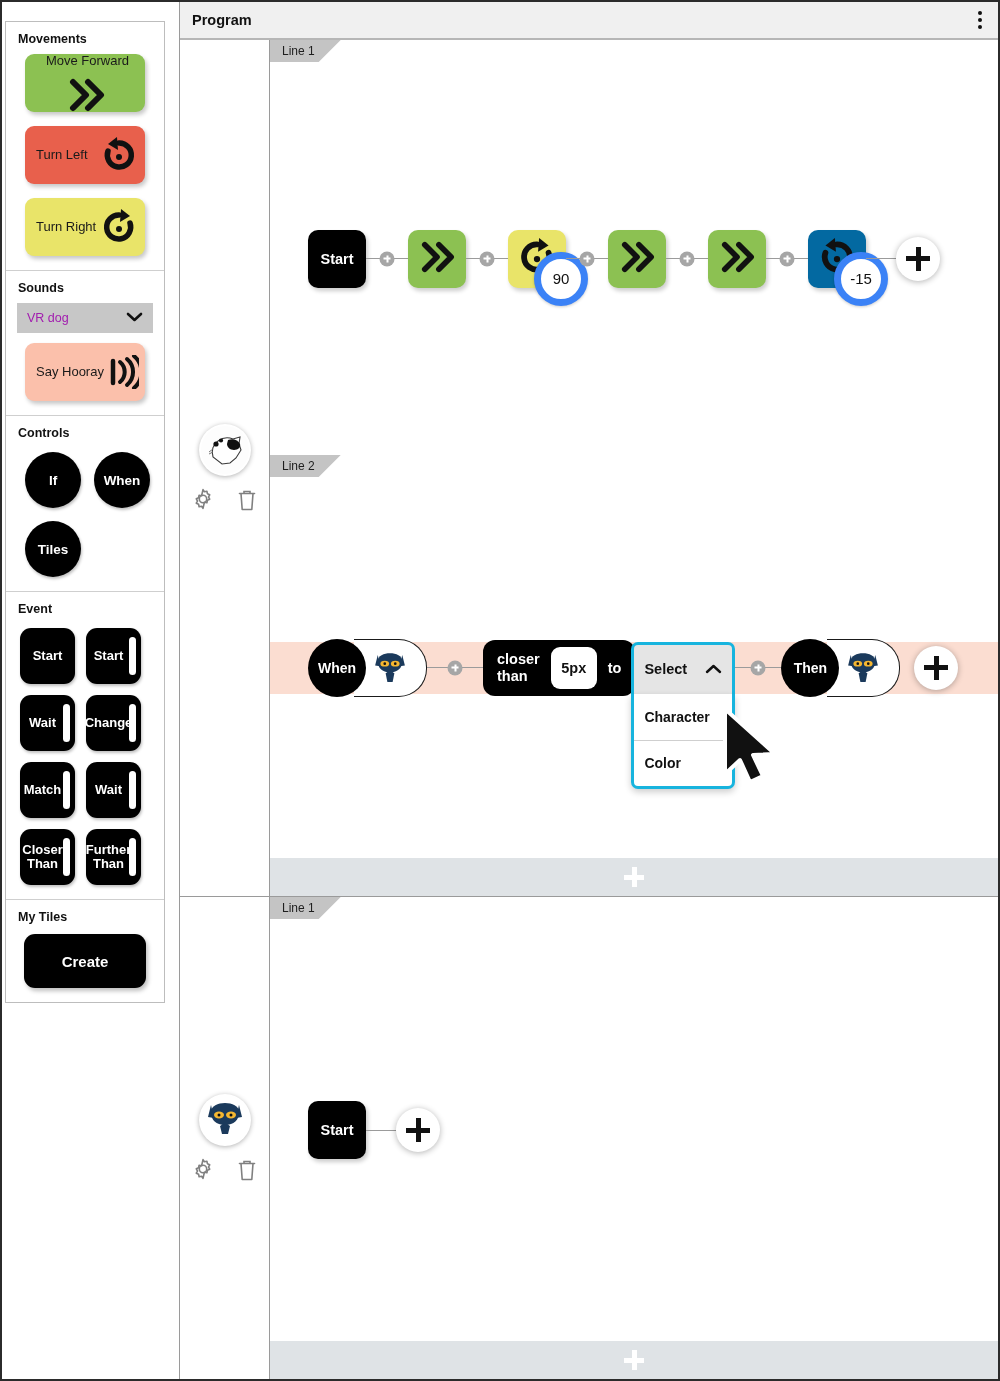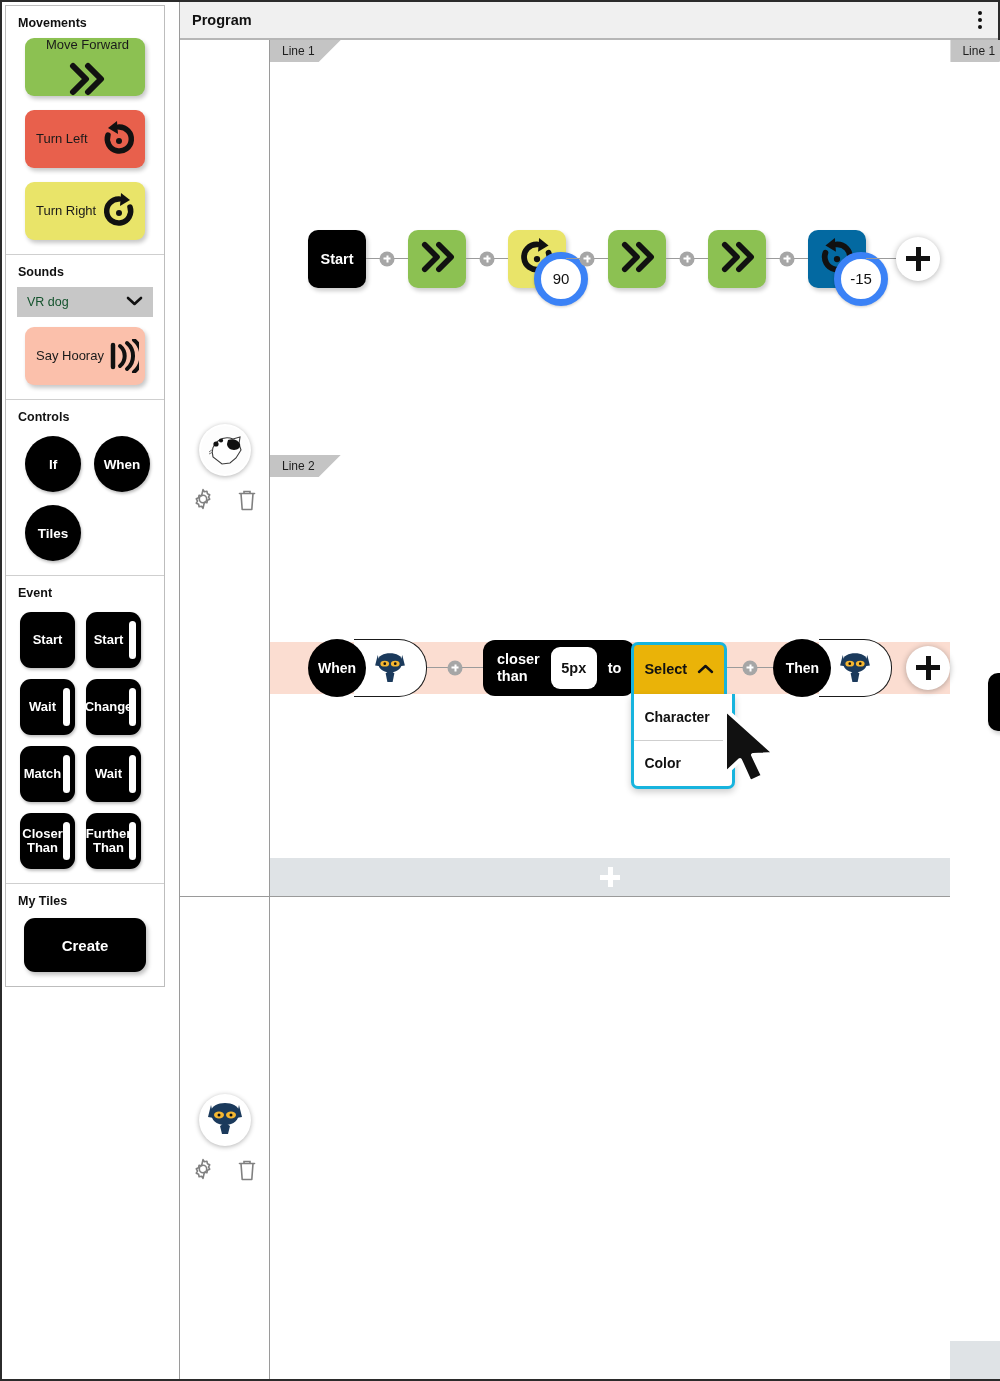--- a/index.html
+++ b/index.html
@@ -35,21 +35,21 @@
     flex:none;
   }
   .panel-head .title{font-size:14.5px;font-weight:bold;color:#111;}
   .kebab{display:flex;flex-direction:column;gap:3px;cursor:pointer;padding:2px 4px;}
   .kebab i{width:4px;height:4px;background:#111;border-radius:50%;display:block;}
 
   .sb-body{
     flex:1;
     box-sizing:border-box;
     padding:0 0 0 0;
-    display:flex;flex-direction:column;
+    display:flex;flex-direction:column;margin-top:16px;
   }
   .sb-outer{
     margin:3px 0 0 3px;
     width:160px;
     border:1px solid #bdbdbd;
     box-sizing:border-box;
     background:#fff;
   }
   .sb-section{
     border-bottom:1px solid #cfcfcf;
@@ -79,21 +79,21 @@
   .tile-teal{background:#7ec9d2;}
   .tile-yellow{background:#e9e469;}
   .tile-red{background:#e8604c;}
   .tile-peach{background:#fbc0ab;}
 
   .select-row{
     width:136px;height:30px;margin:0 auto 10px auto;
     background:#c7c7c7;
     display:flex;align-items:center;justify-content:space-between;
     padding:2px 10px;box-sizing:border-box;
-    font-size:12.5px;color:#14532d;cursor:pointer;
+    font-size:12.5px;color:#a21caf;cursor:pointer;
   }
 
   .ctrl-wrap{display:flex;flex-wrap:wrap;gap:13px;padding:4px 0 0 19px;}
   .circ{
     width:56px;height:56px;border-radius:50%;
     background:#000;color:#fff;
     display:flex;align-items:center;justify-content:center;
     font-size:13.5px;font-weight:bold;cursor:pointer;
     box-shadow:1px 2px 3px rgba(0,0,0,.25);
   }
@@ -126,21 +126,21 @@
   .prog-body{
     flex:1;display:flex;min-height:0;
     border-top:1px solid #b6b6b6;
   }
   .char-col{
     width:90px;flex:none;
     border-right:1px solid #9a9a9a;
     display:flex;flex-direction:column;
     box-sizing:border-box;
   }
-  .lines-col{flex:1;display:flex;min-width:0;background:#fff;}
+  .lines-col{flex:1;display:flex;flex-direction:column;min-width:0;background:#fff;}
 
   .char-cell{
     display:flex;flex-direction:column;align-items:center;justify-content:center;
     box-sizing:border-box;
     border-bottom:1px solid #9a9a9a;
   }
   .char-cell:last-child{border-bottom:none;}
   .avatar{
     width:52px;height:52px;border-radius:50%;
     background:#fff;box-shadow:0 1px 5px rgba(0,0,0,.3);
@@ -259,22 +259,22 @@
   .pxbox{
     background:#fff;color:#111;border-radius:9px;
     width:46px;height:42px;
     display:flex;align-items:center;justify-content:center;
     font-size:14.5px;font-weight:bold;cursor:pointer;
   }
   .dd{
     position:relative;z-index:6;flex:none;margin-left:-4px;
   }
   .dd-head{
-    width:96px;height:52px;box-sizing:border-box;
-    background:#eab308;border:3px solid #17b4de;border-bottom:none;
+    width:104px;height:52px;box-sizing:border-box;
+    background:#e5e5e5;border:3px solid #17b4de;border-bottom:none;
     display:flex;align-items:center;justify-content:space-between;
     padding:0 10px;font-size:14.5px;font-weight:bold;color:#111;
     cursor:pointer;border-radius:7px 7px 0 0;
   }
   .dd-list{
     position:absolute;left:0;top:52px;width:104px;
     background:#fff;border:3px solid #17b4de;border-top:none;
     border-radius:0 0 7px 7px;box-sizing:border-box;
     box-shadow:0 3px 7px rgba(0,0,0,.2);
   }

